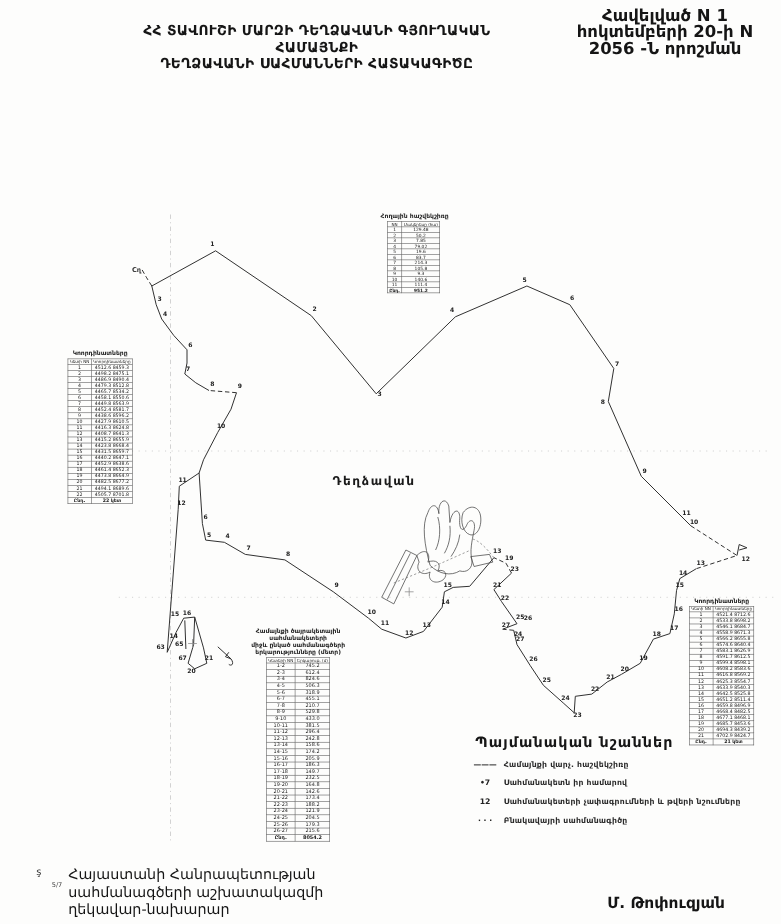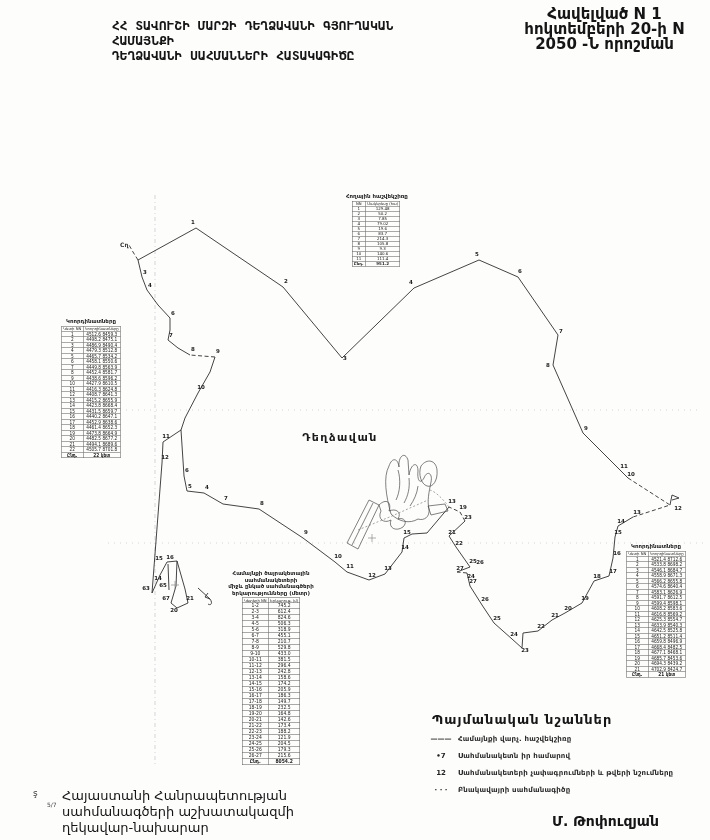--- a/index.html
+++ b/index.html
@@ -2,22 +2,22 @@
 <html><head>
 <meta charset="utf-8">
 <style>
   html,body{margin:0;padding:0;background:#e8e8e6;}
   .page{
     position:relative;width:710px;height:840px;background:#fdfdfc;
     font-family:"DejaVu Sans",sans-serif;color:#1c1c1c;overflow:hidden;
     margin:0 auto;
   }
   
-  .title-block{position:absolute;left:112px;top:20px;width:352px;
-    font-size:12.5px;font-weight:bold;line-height:15px;letter-spacing:.3px;color:#151515;font-family:Liberation Mono, monospace;}
+  .title-block{position:absolute;left:112px;top:20px;width:352px;text-align:center;
+    font-size:12.5px;font-weight:bold;line-height:15px;letter-spacing:.3px;color:#151515;}
   .annex-block{position:absolute;left:502px;top:7px;width:205px;text-align:center;
     font-size:15px;font-weight:bold;line-height:15px;color:#151515;}
   
   svg.map{position:absolute;left:0;top:0;}
   .bnd{fill:none;stroke:#2f2f2f;stroke-width:.9;stroke-linejoin:round;}
   .bnd-d{fill:none;stroke:#2f2f2f;stroke-width:.9;stroke-dasharray:4 2.5;}
   .vil{fill:none;stroke:#4a4a4a;stroke-width:.7;stroke-linejoin:round;}
   .vil-d{fill:none;stroke:#6a6a6a;stroke-width:.6;stroke-dasharray:2 2;}
   .fold{fill:none;stroke:#bcbcbc;stroke-width:.6;}
   .cross{stroke:#8a8a8a;stroke-width:.7;}
@@ -30,21 +30,21 @@
     margin-bottom:3px;white-space:nowrap;}
   .tbl-title.multi{white-space:normal;}
   .tbl table{border-collapse:collapse;margin:0 auto;}
   .tbl th,.tbl td{border:1px solid #555;padding:0 3px;white-space:nowrap;
     font-size:8.5px;line-height:10px;font-weight:normal;text-align:center;}
   .tbl th{font-size:7.5px;line-height:9px;}
   .tbl tfoot td{font-weight:bold;}
   .tbl.dense td{font-size:9px;line-height:11px;}
   .tbl.squat td{font-size:8px;line-height:9px;}
   
-  .legend{position:absolute;left:424px;top:668px;width:250px;margin-top:44px;}
+  .legend{position:absolute;left:424px;top:668px;width:250px;}
   .legend-title{font-size:13px;font-weight:bold;letter-spacing:1px;color:#161616;margin:0 0 8px 8px;}
   .lg-row{display:flex;align-items:center;margin:0 0 9px 0;}
   .lg-sym{width:34px;text-align:center;font-size:7px;font-weight:bold;color:#222;flex:0 0 34px;}
   .lg-lab{font-size:7px;font-weight:bold;color:#2a2a2a;letter-spacing:.2px;}
   
   .sig-block{position:absolute;left:62px;top:788px;font-size:13px;font-weight:normal;
     line-height:16px;color:#151515;}
   .sig-name{position:absolute;left:552px;top:813px;font-size:14px;font-weight:bold;color:#151515;}
   .corner-squiggle{position:absolute;left:33px;top:788px;font-size:9px;color:#333;}
   .corner-page{position:absolute;left:47px;top:801px;font-size:6px;color:#444;}
@@ -53,21 +53,21 @@
 <body>
 
 <div class="page">
 
   <div class="title-block">
     <div>ՀՀ ՏԱՎՈՒՇԻ ՄԱՐԶԻ ԴԵՂՁԱՎԱՆԻ ԳՅՈՒՂԱԿԱՆ ՀԱՄԱՅՆՔԻ</div>
     <div>ԴԵՂՁԱՎԱՆԻ ՍԱՀՄԱՆՆԵՐԻ ՀԱՏԱԿԱԳԻԾԸ</div>
   </div>
   <div class="annex-block">
     <div>Հավելված N 1</div>
-    <div>հոկտեմբերի 20-ի N 2050 -Ն որոշման</div>
+    <div>հոկտեմբերի 20-ի N 2056 -Ն որոշման</div>
   </div>
 
   <svg class="map" width="710" height="840" viewBox="0 0 710 840">
 
     <path class="fold" d="M155,195 L155,765" stroke-dasharray="4 3 1 3"></path>
     <path class="fold" d="M108,410 L697,410" stroke-dasharray="1 5"></path>
     <path class="fold" d="M108,543 L705,543" stroke-dasharray="1 5"></path>
 
     <path class="bnd" d="M196,228 L283,287 L342,358 L414,288 L479,260 L518,277 L558,335 L553,365 L583,433 L628,478"></path>
     <path class="bnd-d" d="M628,478 L670,505 L633,517"></path>

